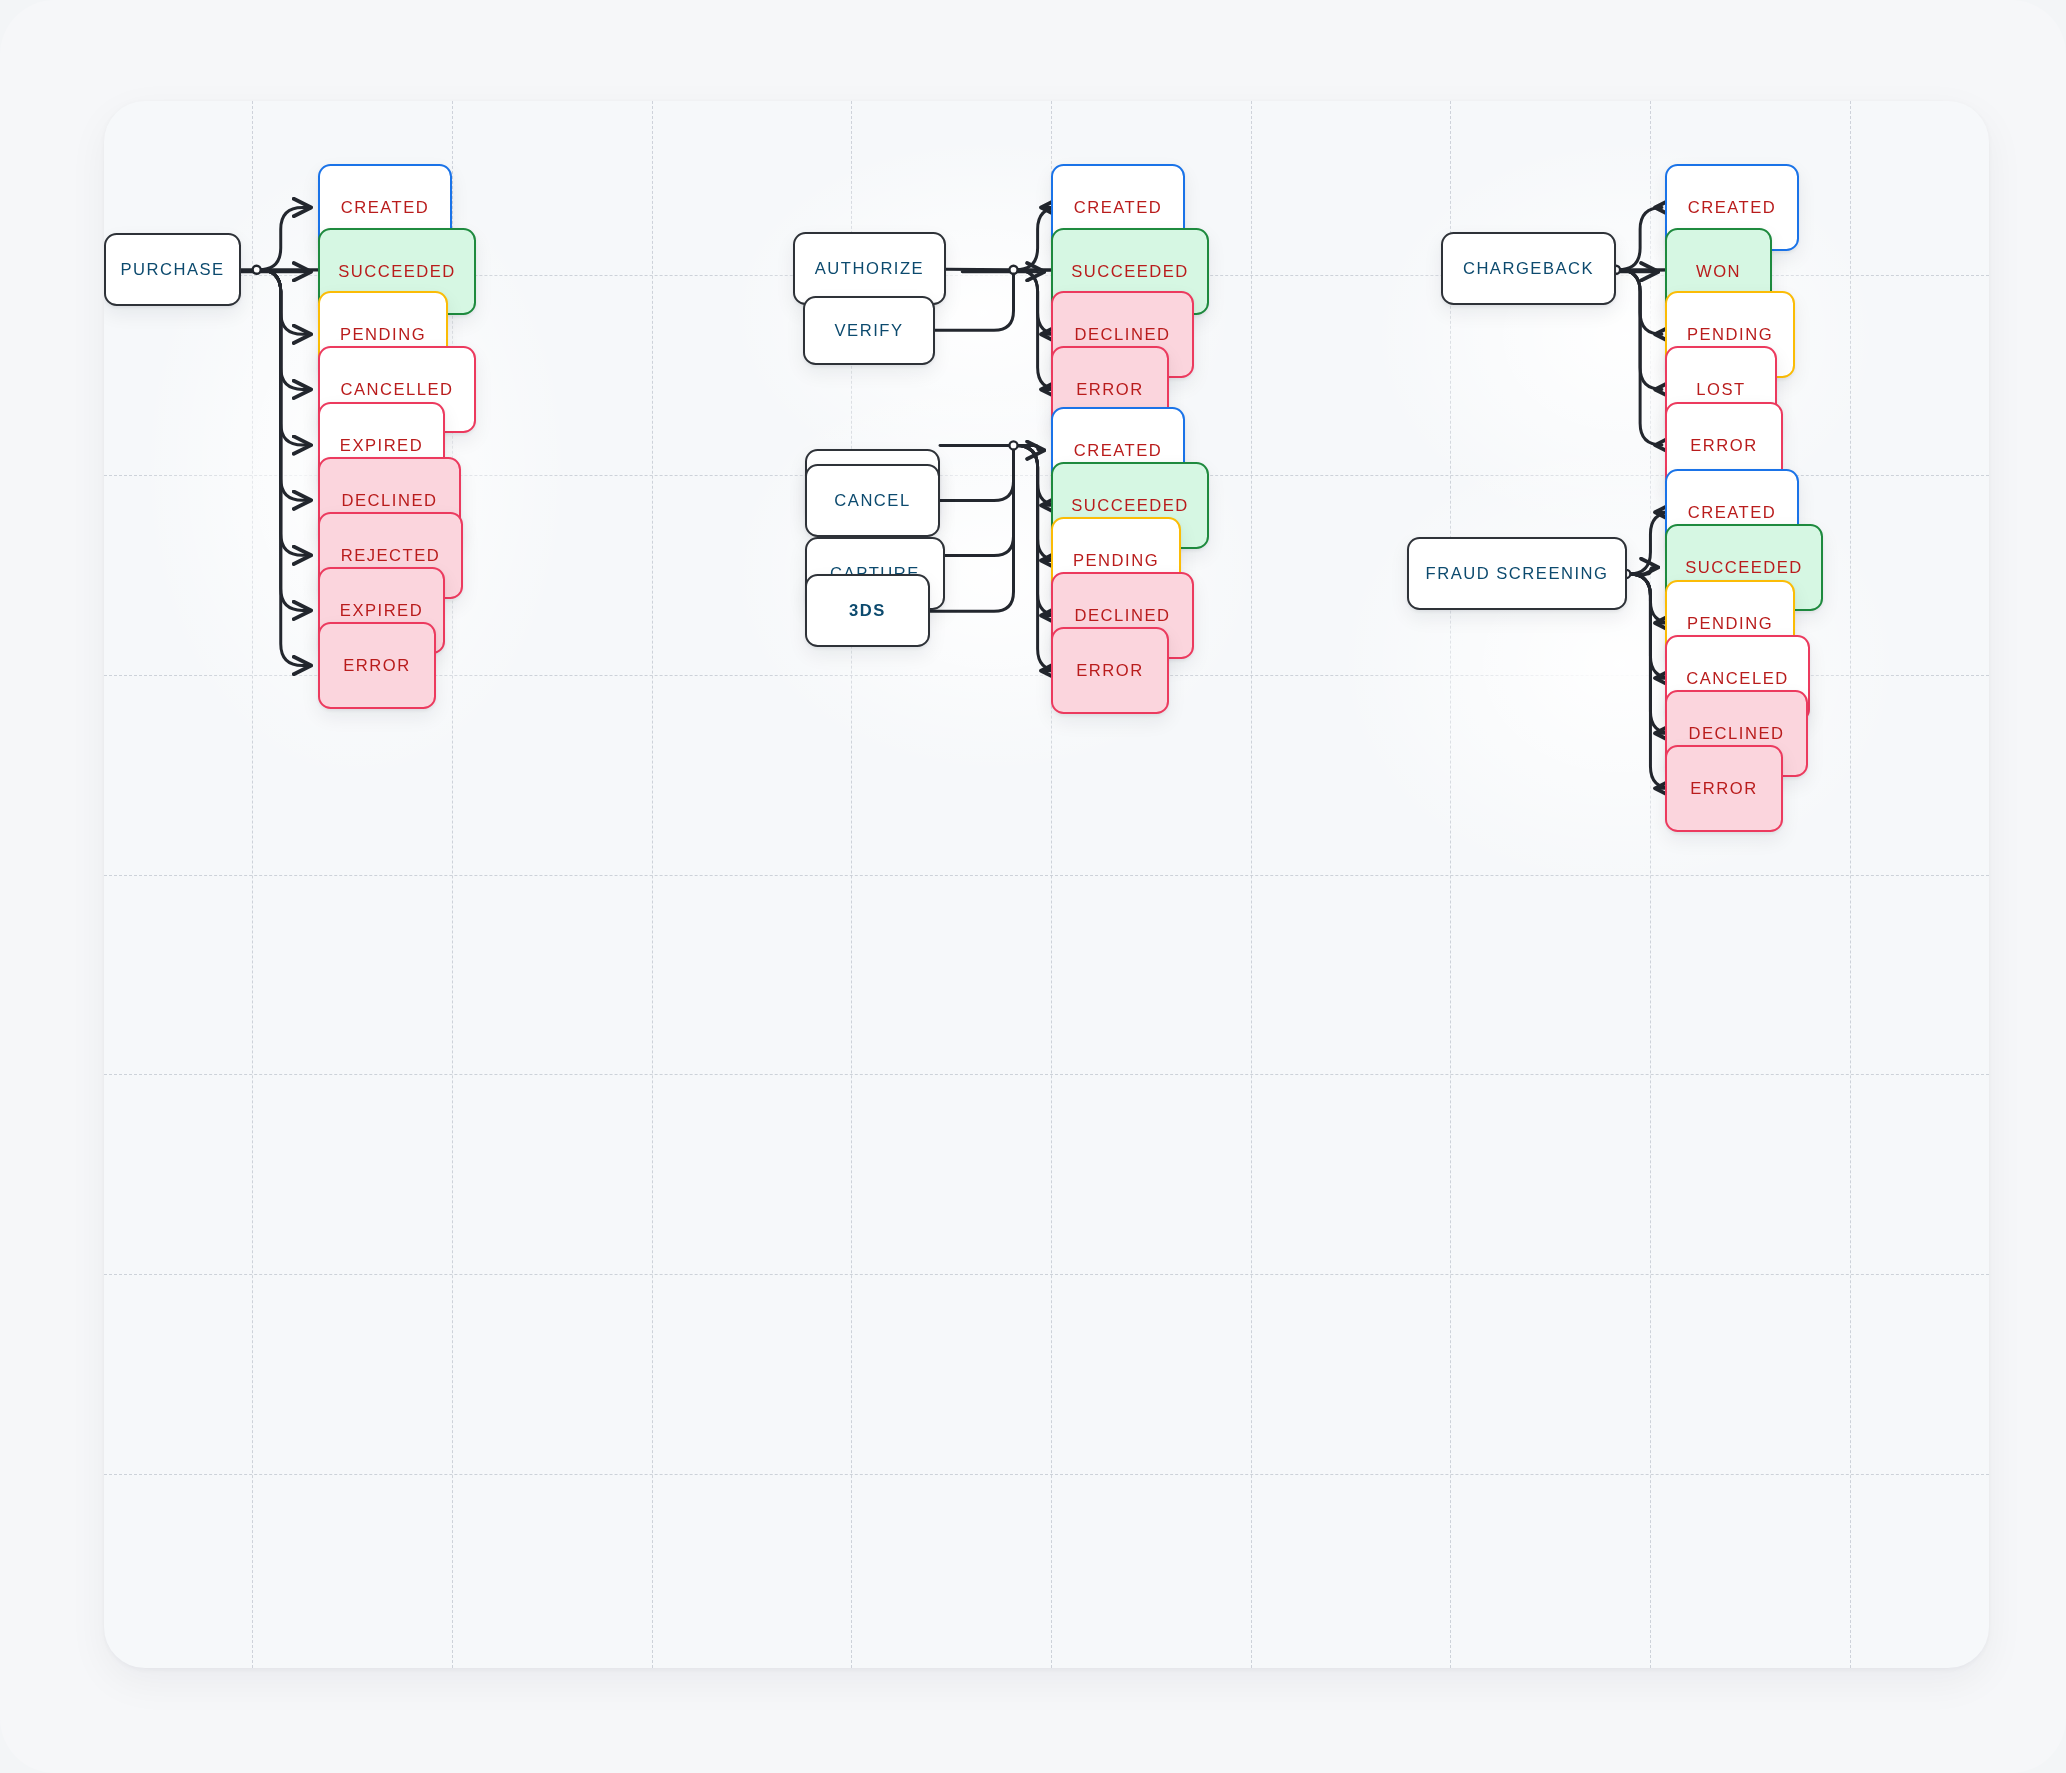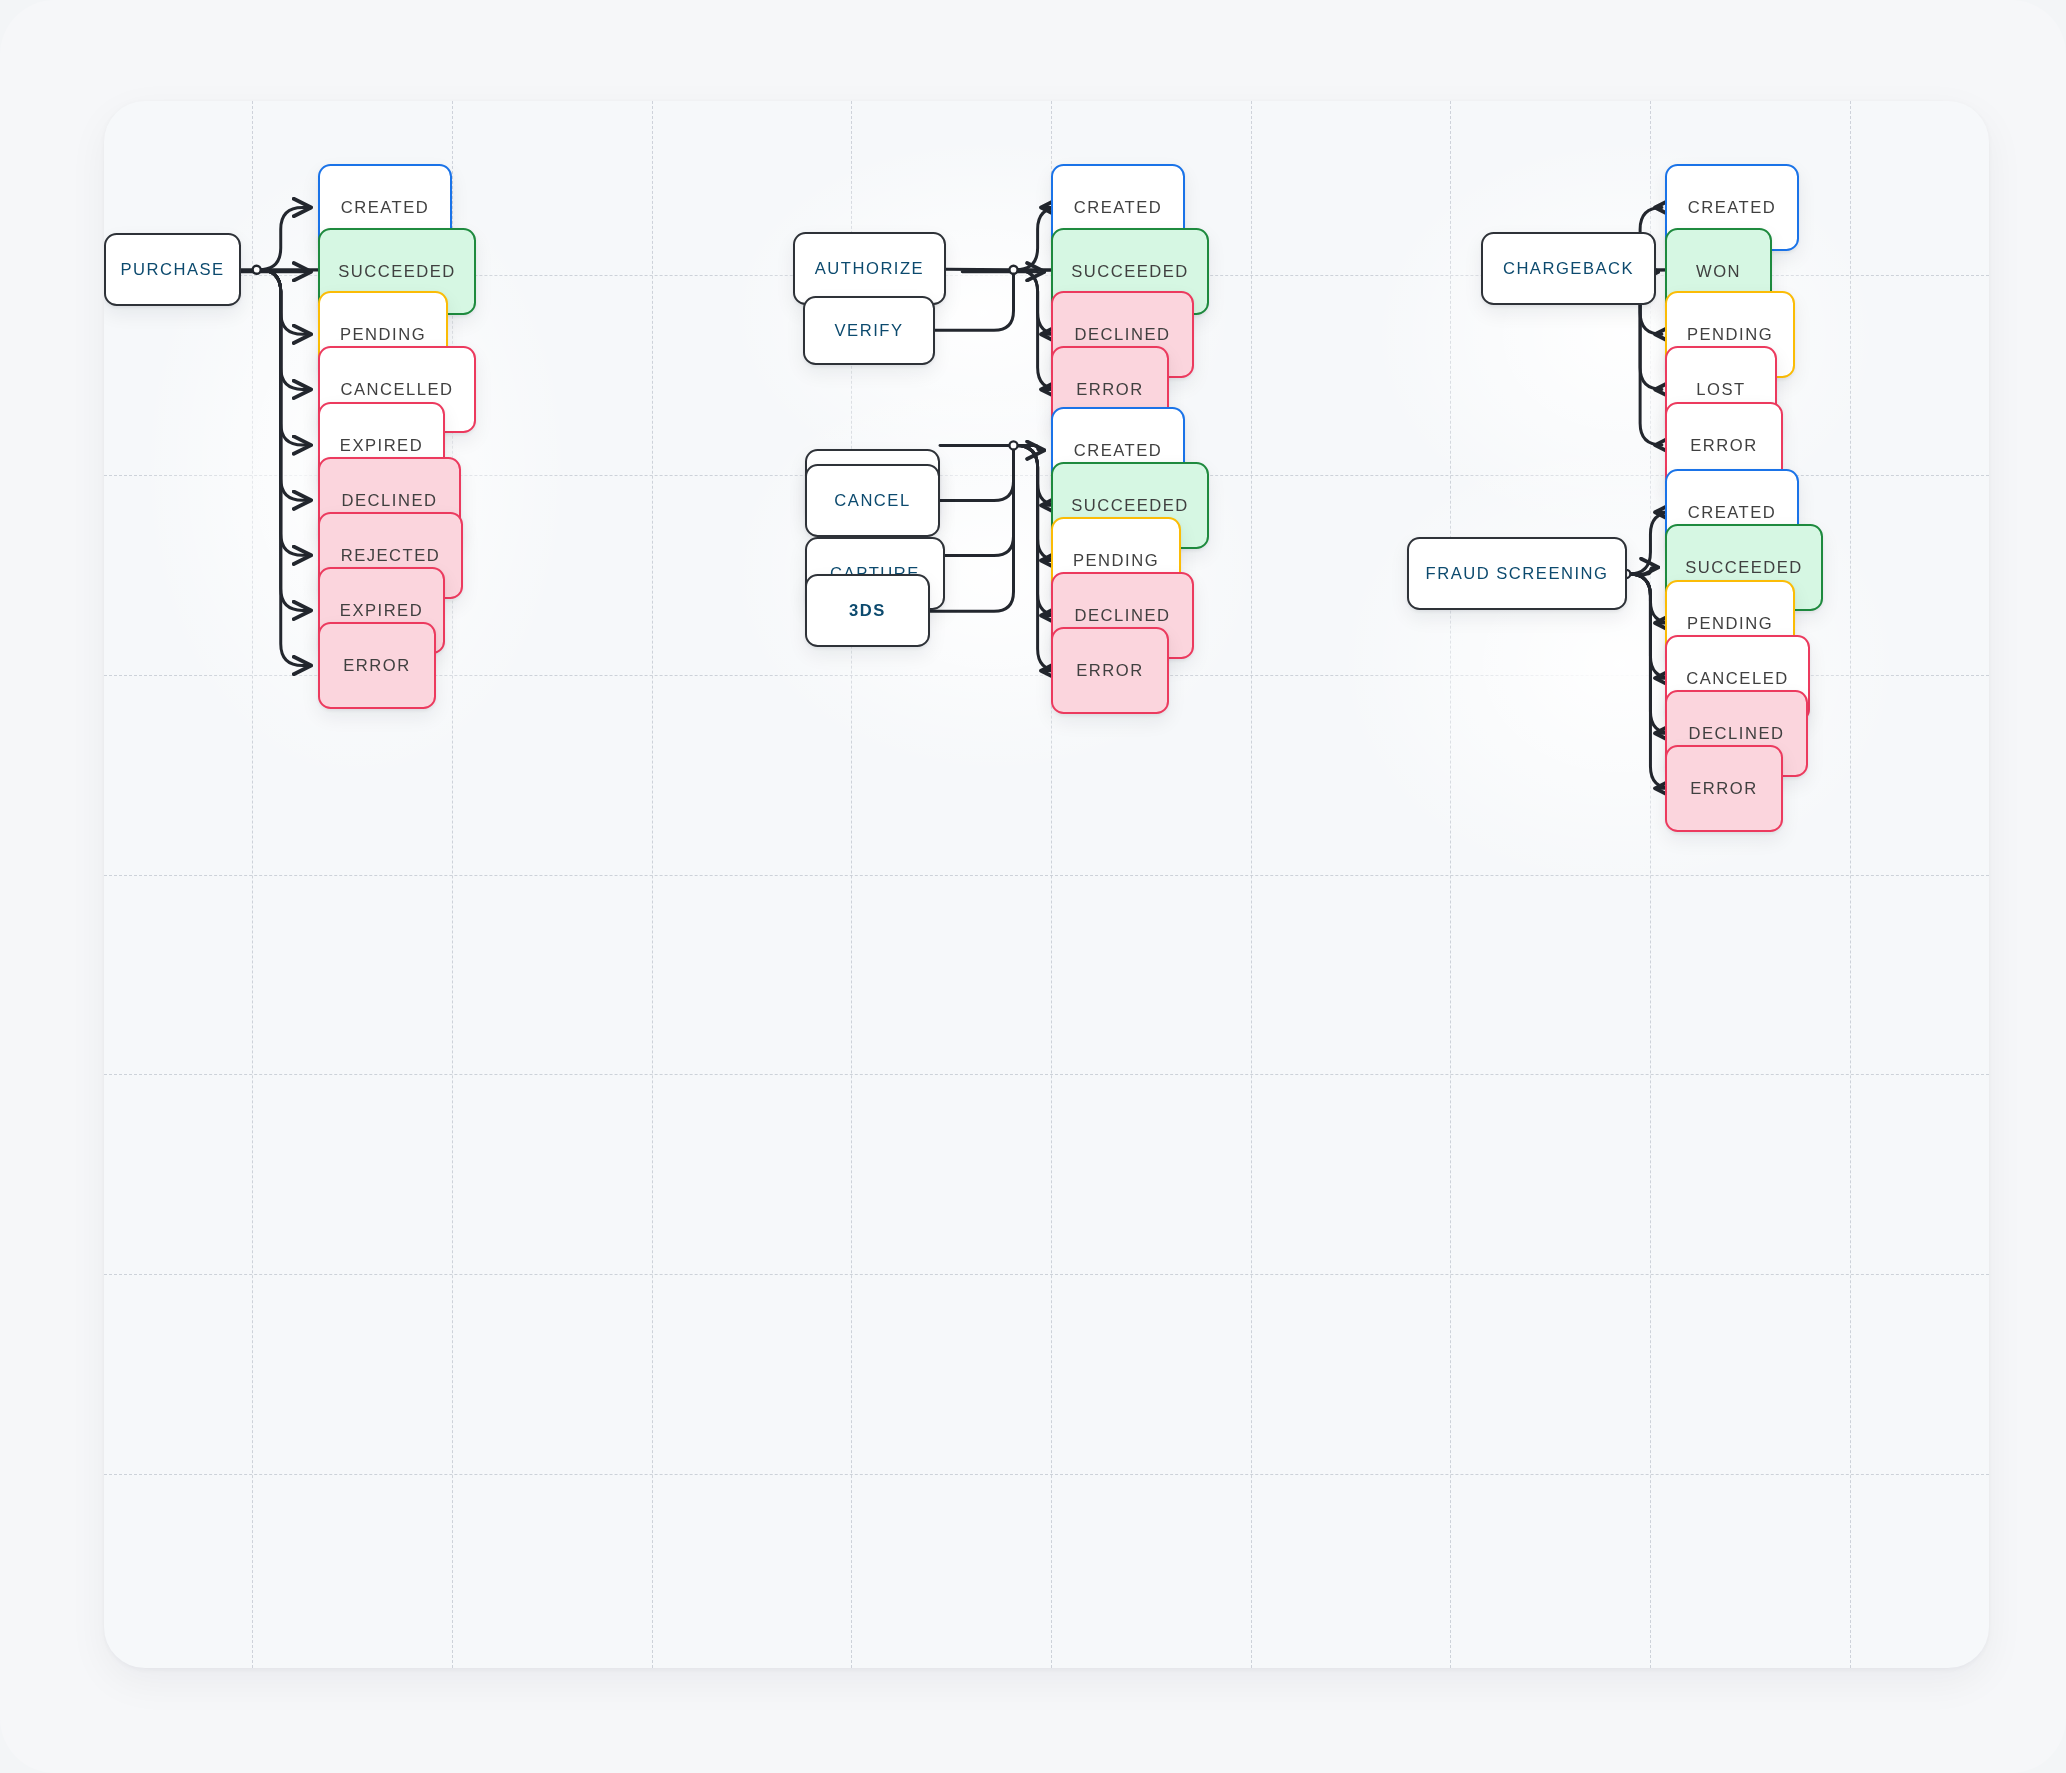--- a/index.html
+++ b/index.html
@@ -23,21 +23,21 @@
 
   
   .glow{position:absolute;border-radius:50%;
     background:radial-gradient(closest-side, rgba(255,255,255,.95), rgba(255,255,255,0));
     pointer-events:none;}
 
   #edges{position:absolute;left:0;top:0;width:1885px;height:1567px;pointer-events:none;}
 
   .node{position:absolute;display:flex;align-items:center;justify-content:center;
     box-sizing:border-box;border-radius:12.6px;
-    font-size:16.6px;letter-spacing:1.5px;color:#404040;
+    font-size:16.6px;letter-spacing:1.5px;color:#b91c1c;
     background:#ffffff;text-align:center;
     box-shadow:0 1.7px 3.4px rgba(17,24,39,.06), 0 8px 19.5px rgba(17,24,39,.07);}
 
   .n-source{border:2.6px solid #2e3238;color:#0c4a6e;}
   .n-blue  {border:2.6px solid #1a73e8;background:#ffffff;}
   .n-green {border:2.6px solid #1e8a3e;background:#d6f7e3;}
   .n-amber {border:2.6px solid #fbbc06;background:#ffffff;}
   .n-redline{border:2.6px solid #ec3a5e;background:#ffffff;text-align:center;}
   .n-redfill{border:2.6px solid #ec3a5e;background:#fbd5dd;}
 </style>
@@ -203,21 +203,21 @@
           </div>
           <div class="node n-amber" style="left: 947px; top: 416px; width: 130px; height: 87px;">
             <span>PENDING</span>
           </div>
           <div class="node n-redfill" style="left: 947px; top: 471px; width: 143px; height: 87px;">
             <span>DECLINED</span>
           </div>
           <div class="node n-redfill" style="left: 947px; top: 526px; width: 118px; height: 87px;">
             <span>ERROR</span>
           </div>
-          <div class="node n-source" style="left: 1337px; top: 131px; width: 175px; height: 73px; margin-left: 40px;">
+          <div class="node n-source" style="left: 1337px; top: 131px; width: 175px; height: 73px;">
             <span>CHARGEBACK</span>
           </div>
           <div class="node n-blue" style="left: 1561px; top: 63px; width: 134px; height: 87px;">
             <span>CREATED</span>
           </div>
           <div class="node n-green" style="left: 1561px; top: 127px; width: 107px; height: 87px;">
             <span>WON</span>
           </div>
           <div class="node n-amber" style="left: 1561px; top: 190px; width: 130px; height: 87px;">
             <span>PENDING</span>

